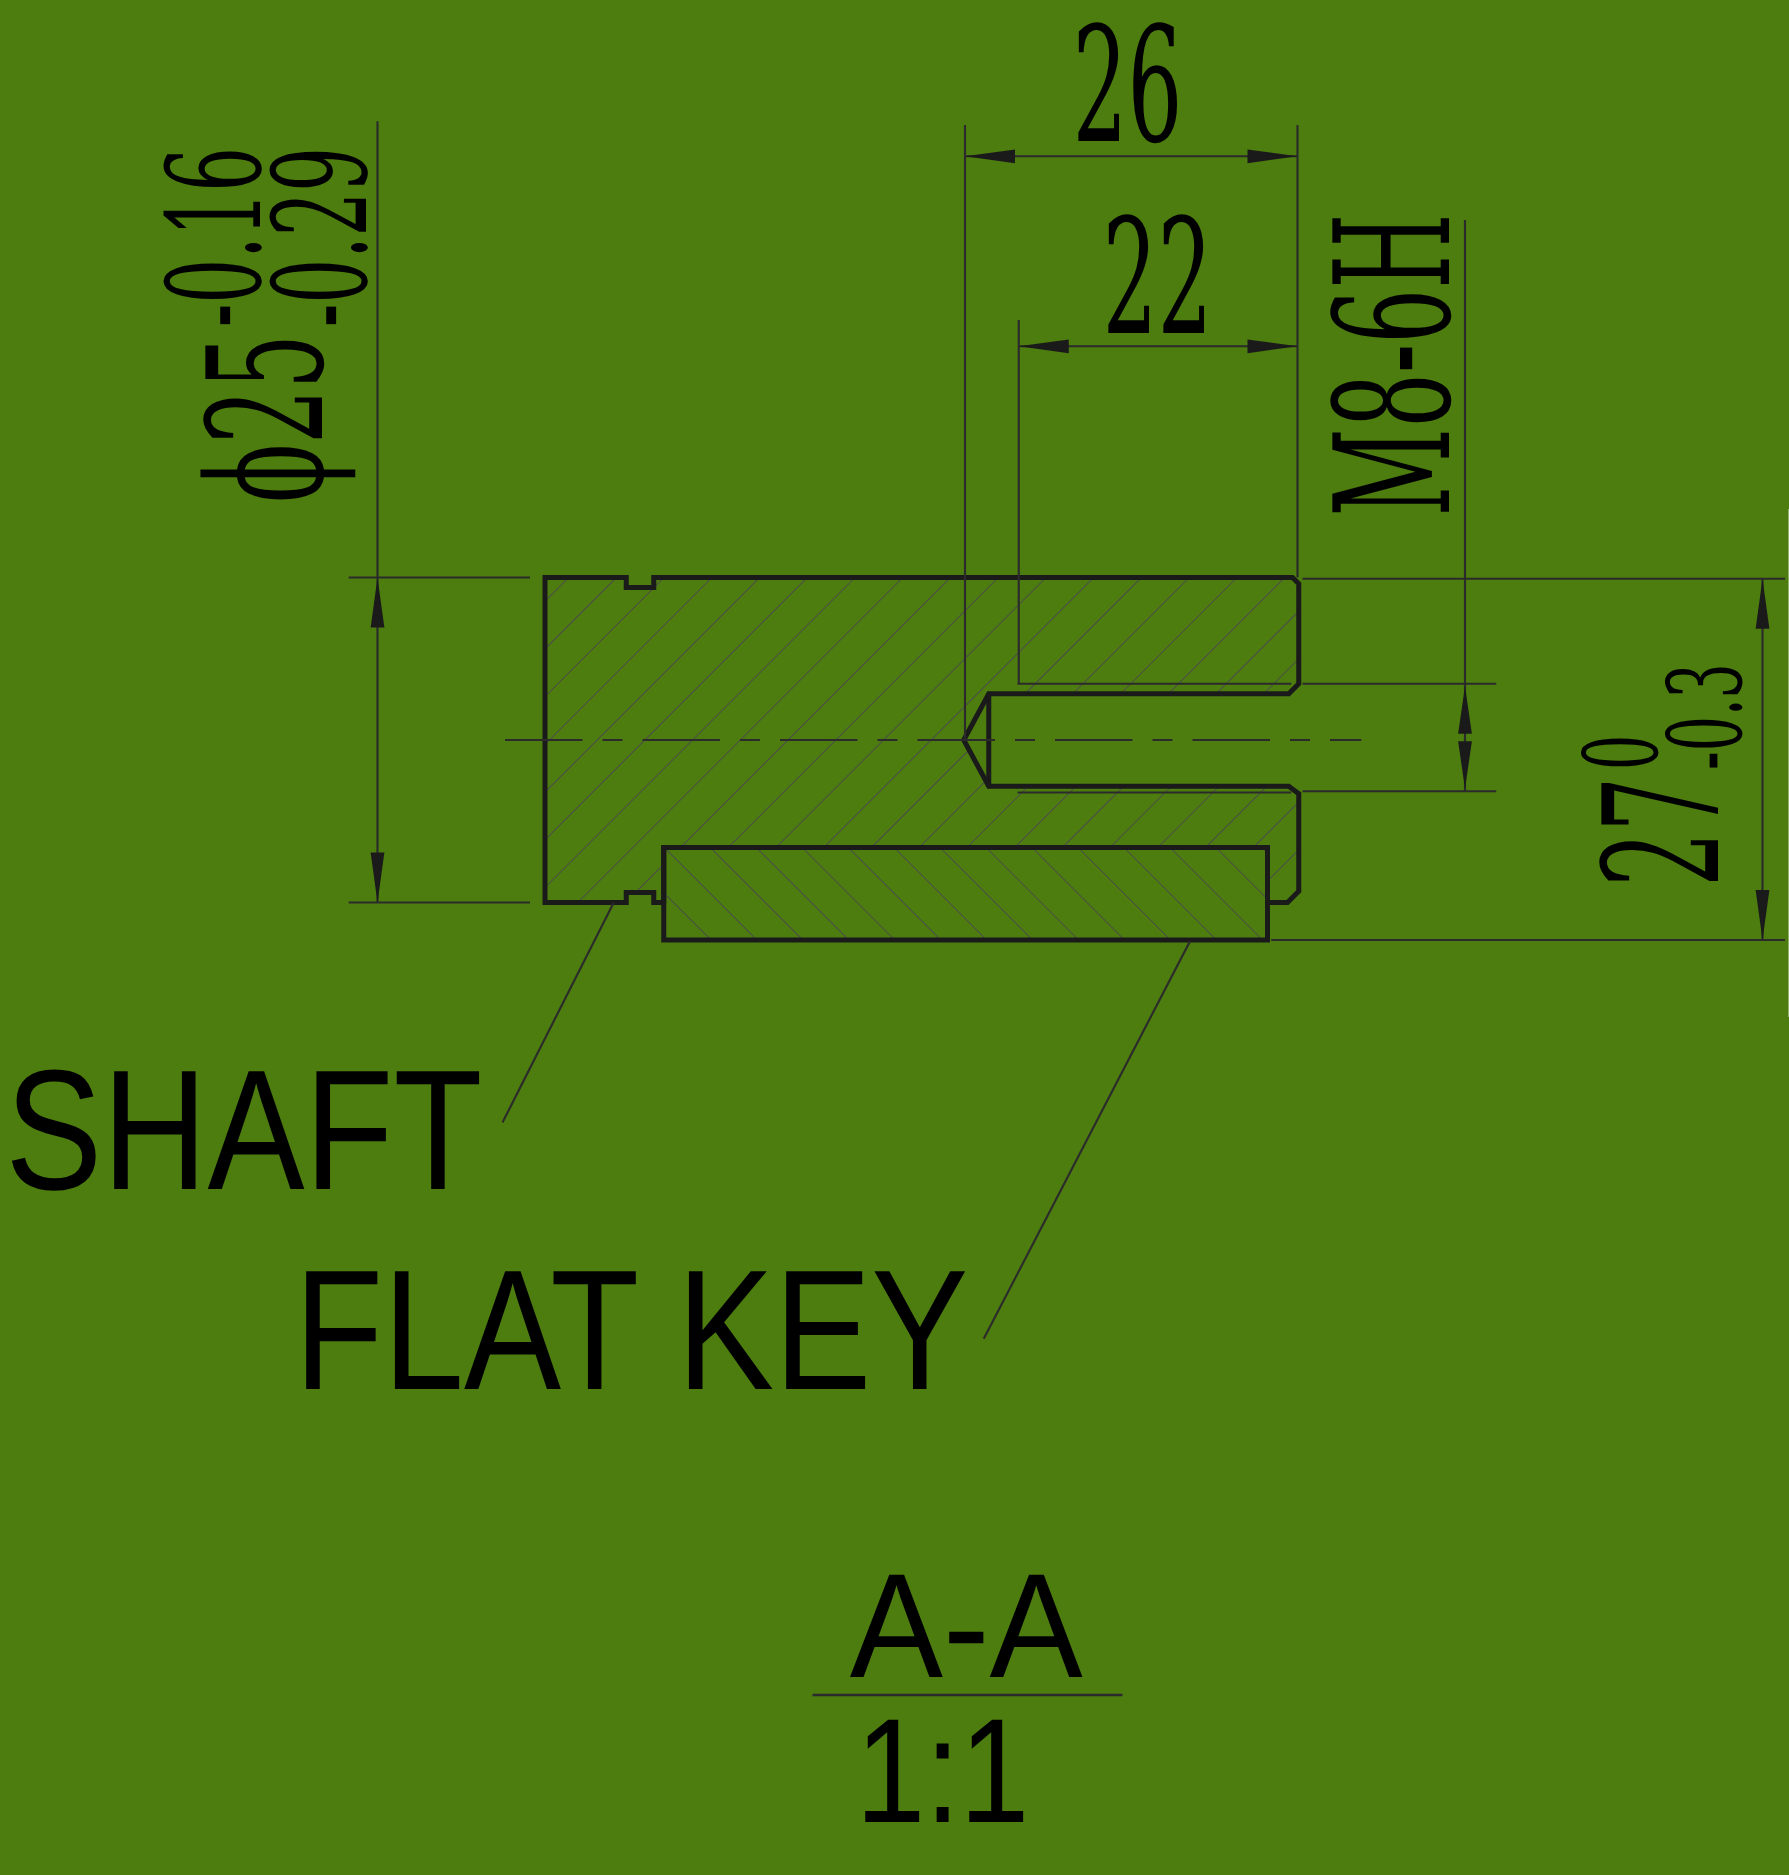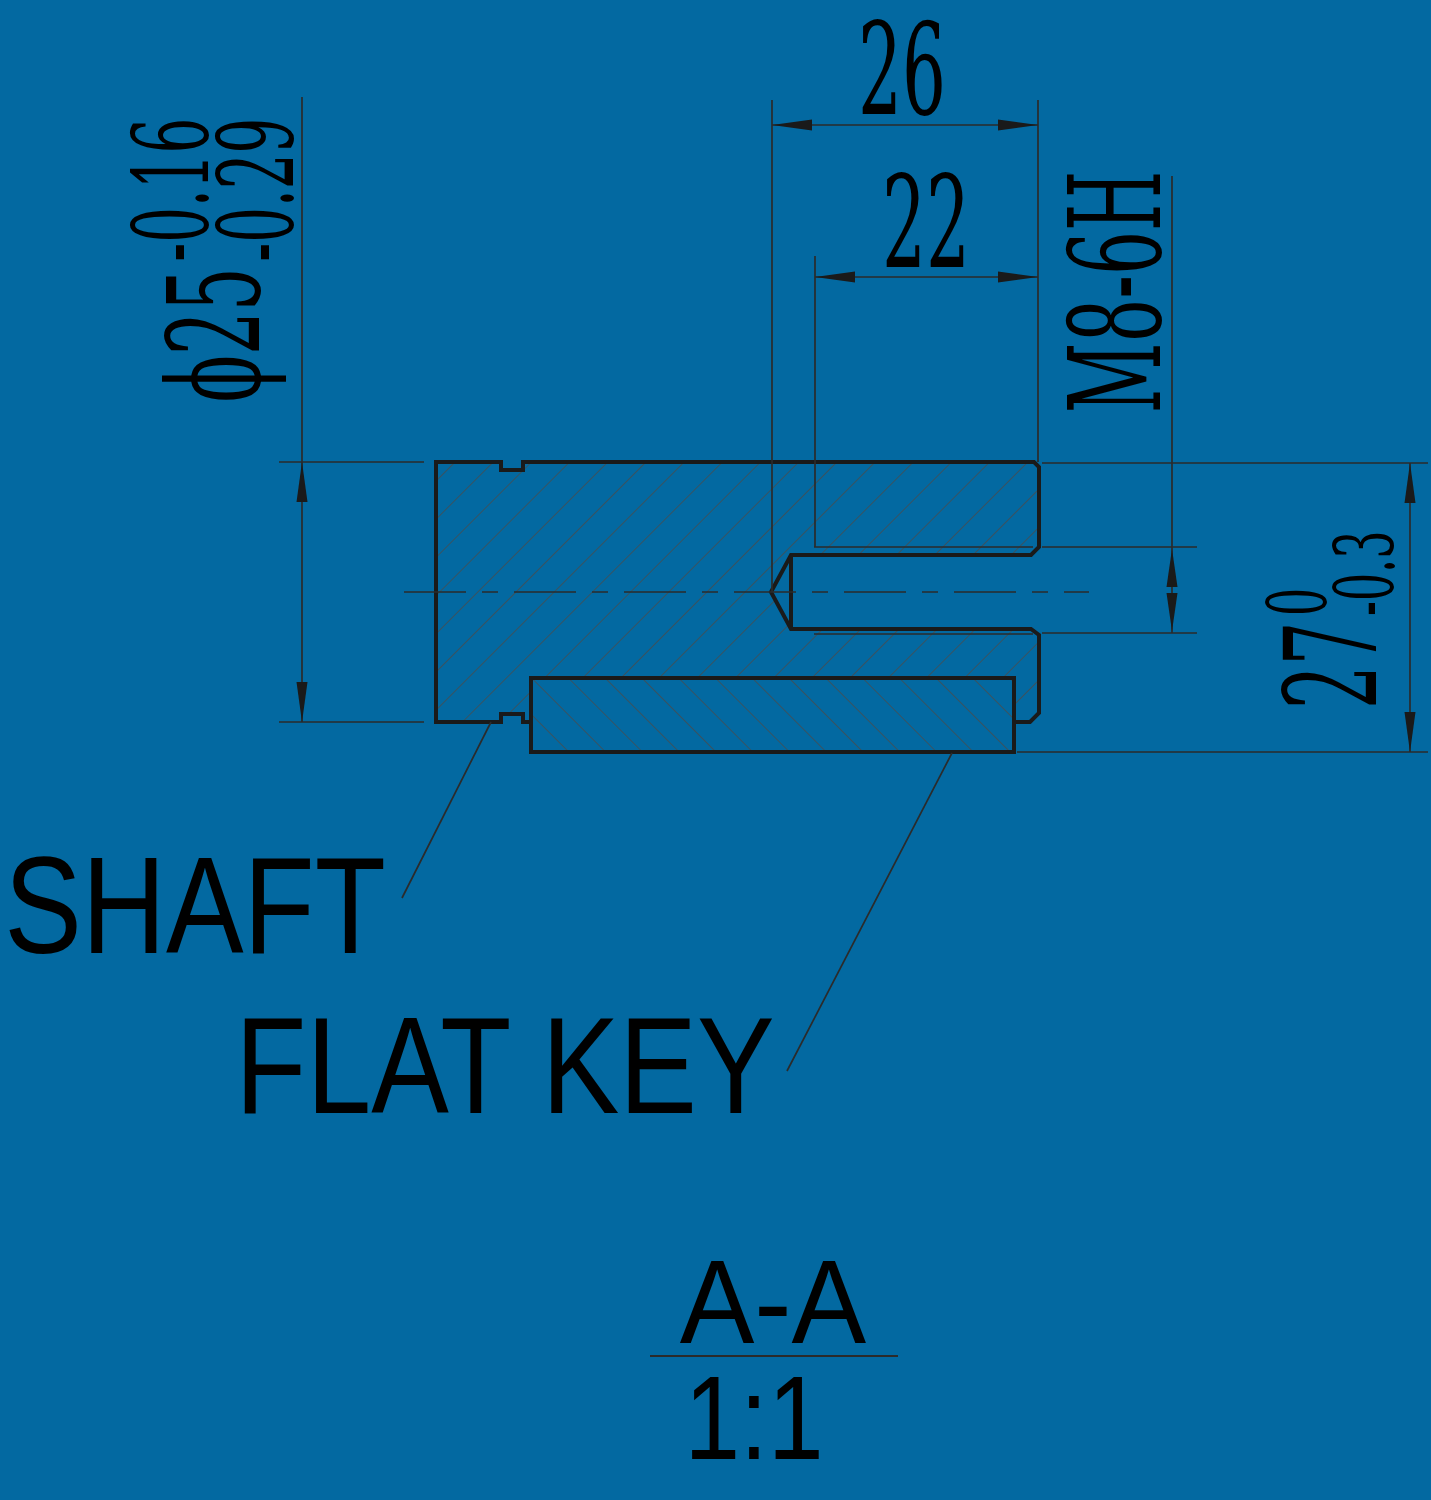--- a/index.html
+++ b/index.html
@@ -1,17 +1,17 @@
 <!DOCTYPE html>
 <html><head>
 <meta charset="utf-8">
 <style>
   html,body{margin:0;padding:0;background:#ffffff;}
   #stage{
-    position:relative;width:1431px;height:1500px;background:#0369a1;
+    position:relative;width:1431px;height:1500px;background:#4d7c0f;
     overflow:hidden;font-family:"Liberation Sans",sans-serif;color:#000;
   }
   #stage svg{position:absolute;left:0;top:0;}
   .txt{position:absolute;white-space:nowrap;color:#000;}
   
   .dim{
     font-family:"DejaVu Serif","Liberation Serif",serif;
     font-size:128px;line-height:1;display:flex;align-items:center;
   }
   .dim .main{line-height:1;}

